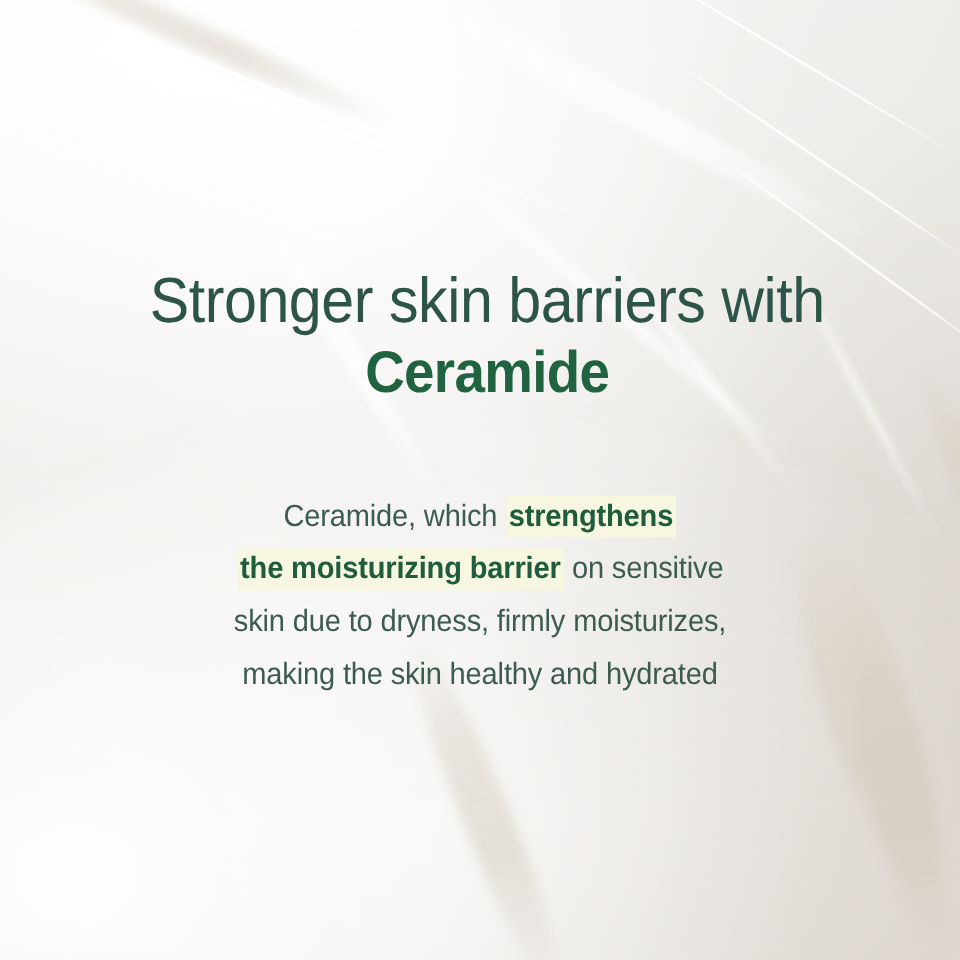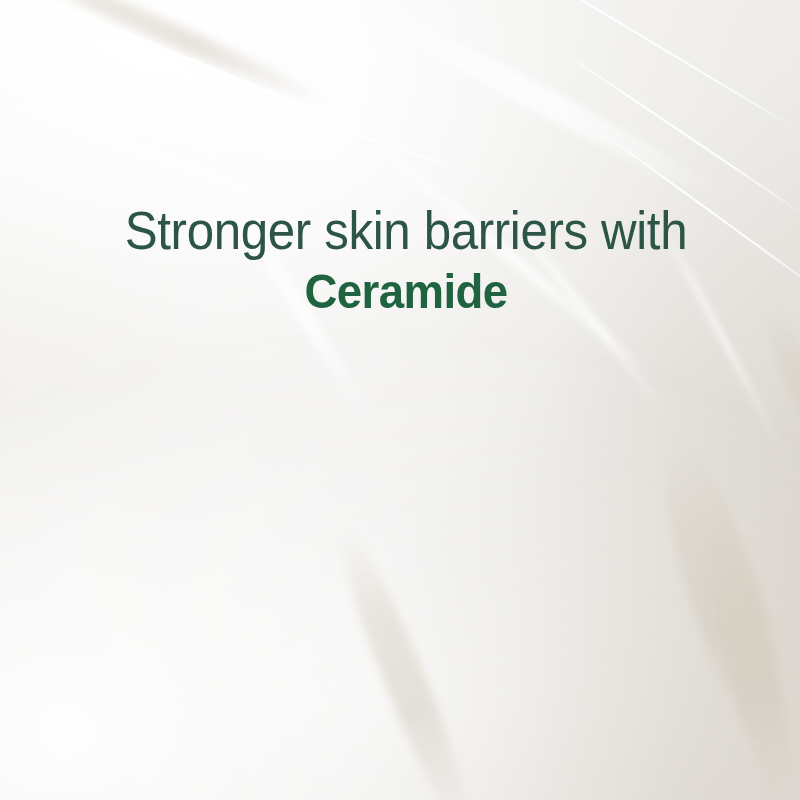--- a/index.html
+++ b/index.html
@@ -109,21 +109,21 @@
   
   .content {
     position: absolute;
     inset: 0;
     display: block;
     text-align: center;
   }
 
   .headline {
     position: absolute;
-    top: 202px;
+    top: 222px;
     left: 0;
     right: 0;
     margin-left: 12px;
   }
 
   .headline-line1 {
     display: block;
     font-size: 53px;
     line-height: 1.08;
     font-weight: 400;
@@ -202,14 +202,25 @@
 
   <div class="bg-layer bg-grain"></div>
 
   <div class="content">
 
     <div class="headline">
       <span class="headline-line1">Stronger skin barriers with</span>
       <span class="headline-line2">Ceramide</span>
     </div>
 
+    <div class="body-copy">
+
+      <span class="body-line"><span>Ceramide, which </span><span class="hl">strengthens</span></span>
+
+      <span class="body-line"><span class="hl">the moisturizing barrier</span><span> on sensitive</span></span>
+
+      <span class="body-line">skin due to dryness, firmly moisturizes,</span>
+
+      <span class="body-line">making the skin healthy and hydrated</span>
+
+    </div>
   </div>
 </div>
 
 </body></html>

